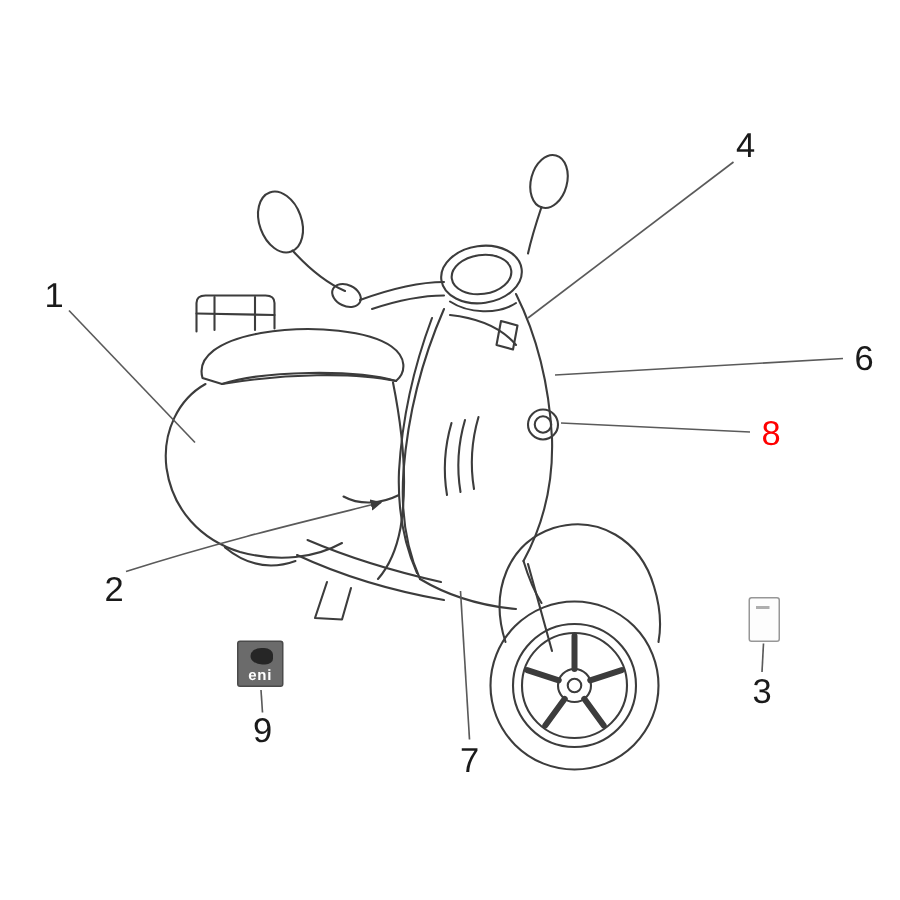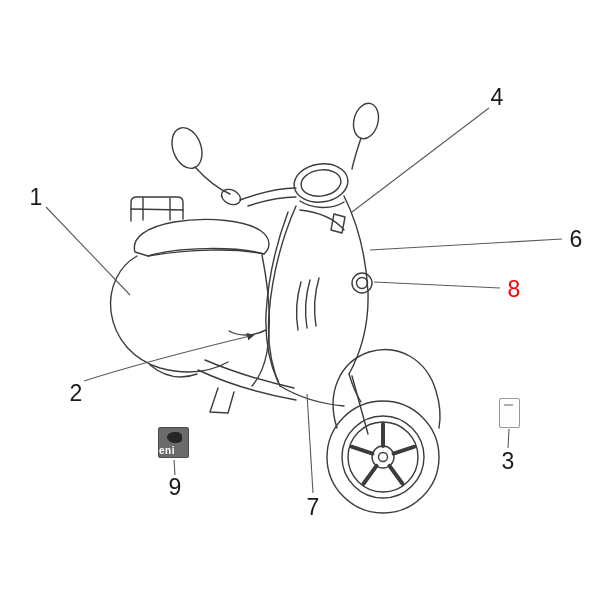--- a/index.html
+++ b/index.html
@@ -28,21 +28,21 @@
     box-sizing:border-box;
   }
   .eni-badge .dog{
     position:absolute;top:4px;left:8px;
     width:15px;height:11px;
     background:#262626;
     border-radius:55% 45% 40% 60%;
   }
   .eni-badge .eni-text{
     position:absolute;left:0;right:0;bottom:1px;
-    text-align:left;
+    text-align:center;
     font-size:10px;font-weight:bold;
     letter-spacing:0.5px;
     color:#ffffff;
   }
   .id-plate{
     position:absolute;left:499px;top:398px;
     width:21px;height:30px;
     background:#fdfdfd;
     border:1px solid #979797;
     border-radius:2px;

